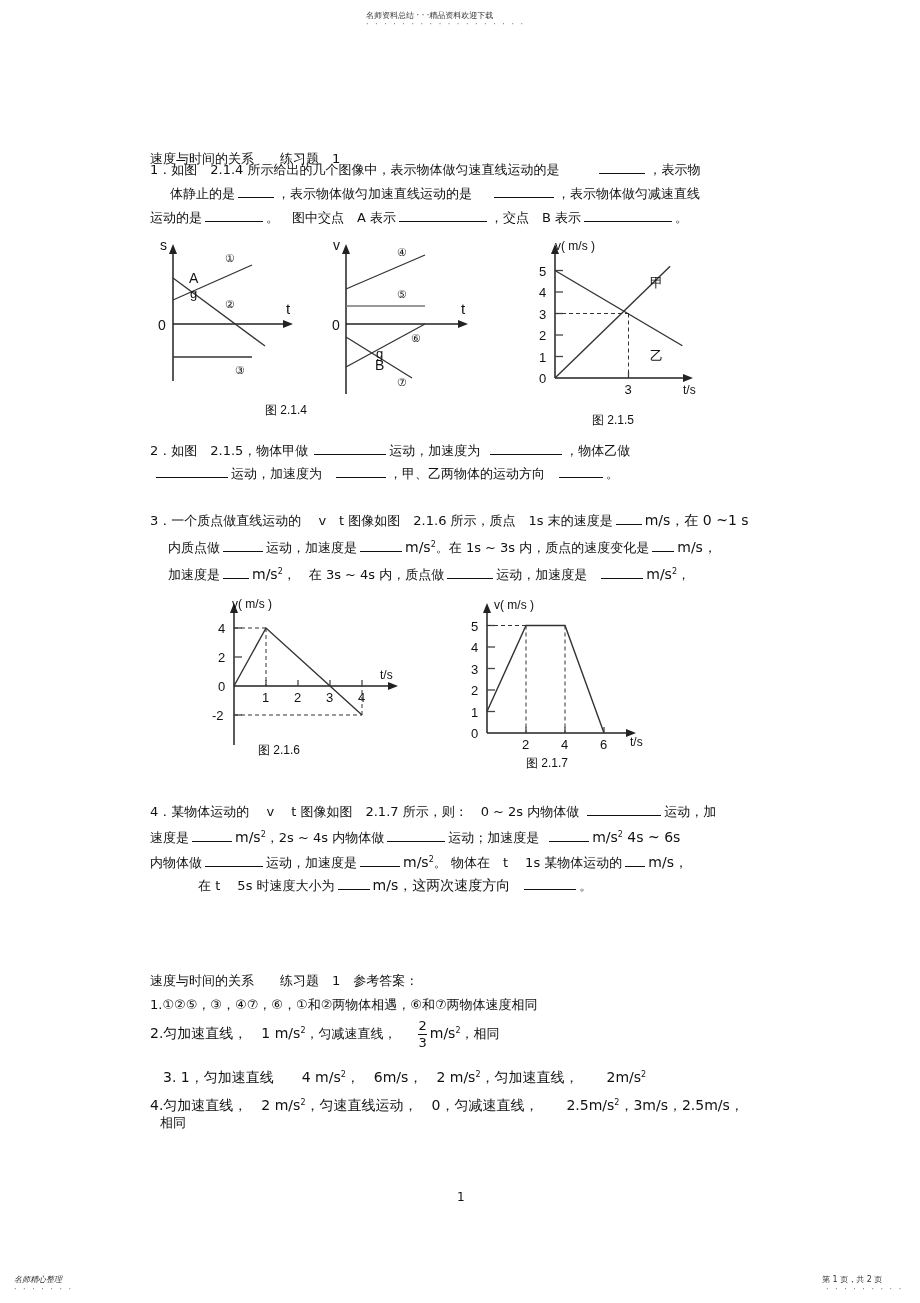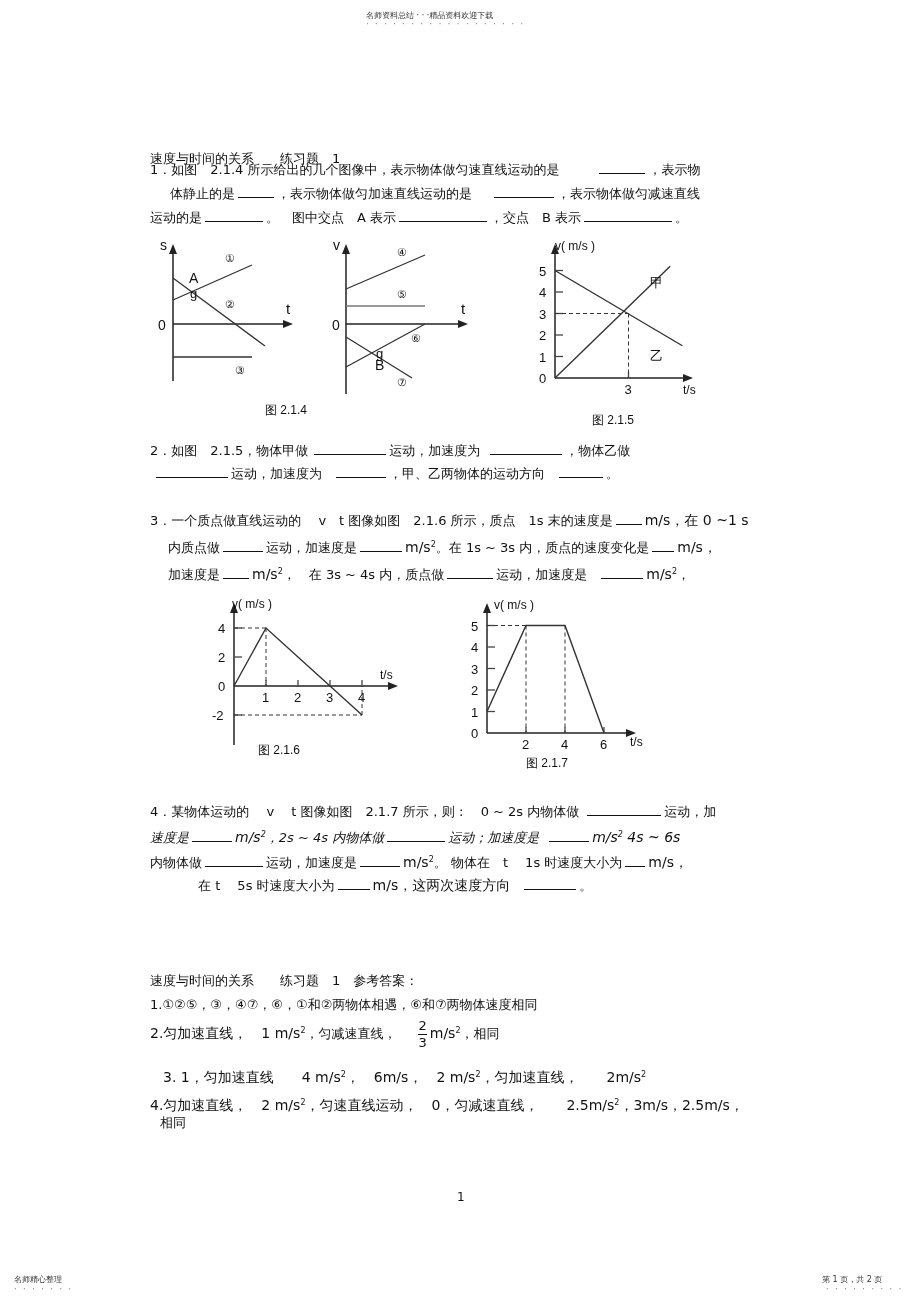--- a/index.html
+++ b/index.html
@@ -192,40 +192,40 @@
       <polyline points="27,116.5 66,30.5 105,30.5 144,138" fill="none" stroke="#333" stroke-width="1.4"></polyline>
     </g>
   <text x="34" y="14" font-size="12">v( m/s )</text>
   <text x="170" y="151" font-size="12">t/s</text>
   <text x="66" y="172" class="cap">图 2.1.7</text>
 </svg>
 
 <div class="line" style="top:802px;">
   <span>4．某物体运动的　 v　 t 图像如图　2.1.7 所示，则：　0 ~ 2s 内物体做</span><span class="blank" style="width:74px;margin-left:8px;"></span><span>运动，加</span>
 </div>
-<div class="line" style="top:826px;font-style:italic;">
+<div class="line" style="top:826px;">
   <span>速度是</span><span class="blank" style="width:40px;"></span><span class="unit">m/s</span><sup>2</sup><span>，2s ~ 4s 内物体做</span><span class="blank" style="width:58px;"></span><span>运动；加速度是</span><span class="blank" style="width:40px;margin-left:10px;"></span><span class="unit">m/s</span><sup>2</sup><span class="unit"> 4s ~ 6s</span>
 </div>
 <div class="line" style="top:851px;">
-  <span>内物体做</span><span class="blank" style="width:58px;"></span><span>运动，加速度是</span><span class="blank" style="width:40px;"></span><span class="unit">m/s</span><sup>2</sup><span>。 物体在　t　 1s 时速度大小为</span><span class="blank" style="width:20px;"></span><span class="unit">m/s，</span>
+  <span>内物体做</span><span class="blank" style="width:58px;"></span><span>运动，加速度是</span><span class="blank" style="width:40px;"></span><span class="unit">m/s</span><sup>2</sup><span>。 物体在　t　 1s 某物体运动的</span><span class="blank" style="width:20px;"></span><span class="unit">m/s，</span>
 </div>
 <div class="line" style="top:876px;margin-left:48px;">
   <span>在 t　 5s 时速度大小为</span><span class="blank" style="width:32px;"></span><span class="unit">m/s，这两次速度方向</span><span class="blank" style="width:52px;margin-left:14px;"></span><span>。</span>
 </div>
 
 <div class="line" style="top:972px;">速度与时间的关系　　练习题　1　参考答案：</div>
 <div class="line" style="top:996px;">1.①②⑤，③，④⑦，⑥，①和②两物体相遇，⑥和⑦两物体速度相同</div>
 <div class="line" style="top:1018px;line-height:20px;">
   <span class="unit">2.匀加速直线，　1 m/s</span><sup>2</sup><span>，匀减速直线，</span><span class="frac" style="margin-left:22px;"><span class="num">2</span><span>3</span></span><span class="unit">m/s</span><sup>2</sup><span>，相同</span>
 </div>
 <div class="line" style="top:1066px;margin-left:13px;">
   <span class="unit">3. 1，匀加速直线　　4 m/s</span><sup>2</sup><span class="unit">，　6m/s，　2 m/s</span><sup>2</sup><span class="unit">，匀加速直线，　　2m/s</span><sup>2</sup>
 </div>
 <div class="line" style="top:1094px;">
   <span class="unit">4.匀加速直线，　2 m/s</span><sup>2</sup><span class="unit">，匀速直线运动，　0，匀减速直线，　　2.5m/s</span><sup>2</sup><span class="unit">，3m/s，2.5m/s，</span>
 </div>
 <div class="line" style="top:1114px;left:160px;">相同</div>
 
 <div class="abs" style="left:457px;top:1190px;font-size:12px;">1</div>
-<div class="abs hdr" style="left:14px;top:1274px;">名师精心整理</div>
+<div class="abs hdr" style="left:14px;top:1274px;font-style:italic;">名师精心整理</div>
 <div class="abs dots" style="left:14px;top:1285px;">· · · · · · ·</div>
 <div class="abs hdr" style="left:822px;top:1274px;">第 1 页，共 2 页</div>
 <div class="abs dots" style="left:826px;top:1285px;">· · · · · · · · ·</div>
 
 </body></html>

